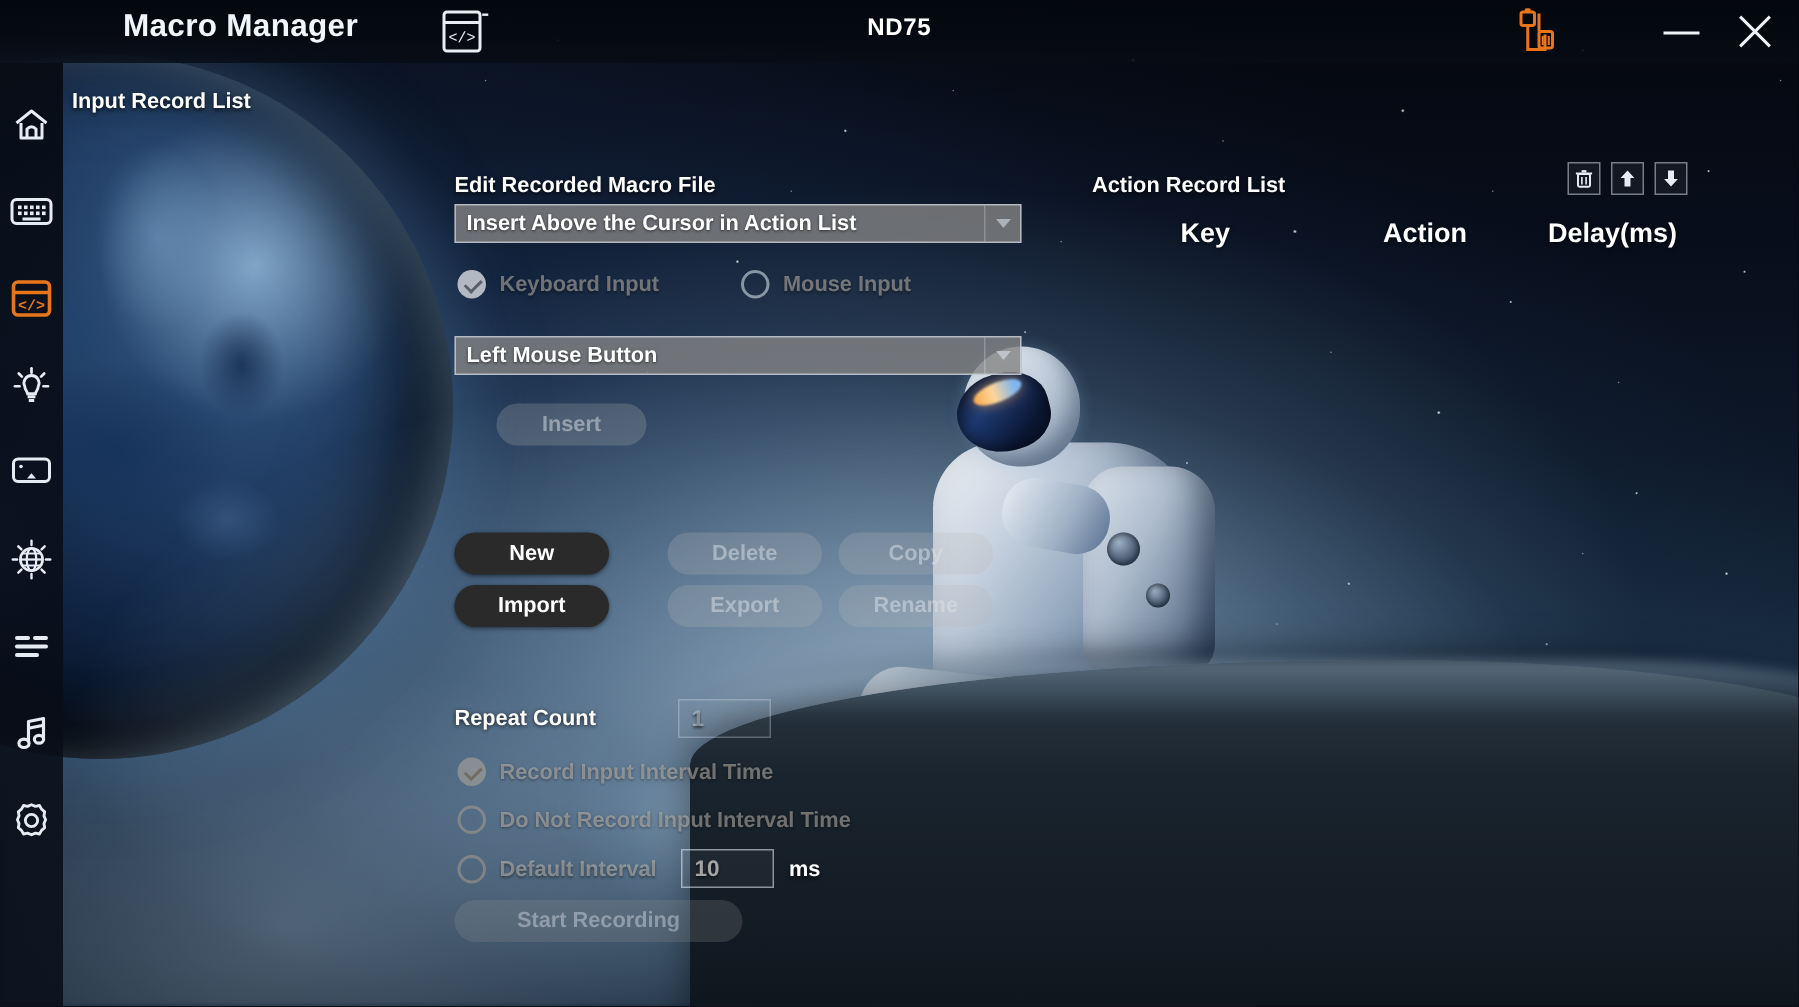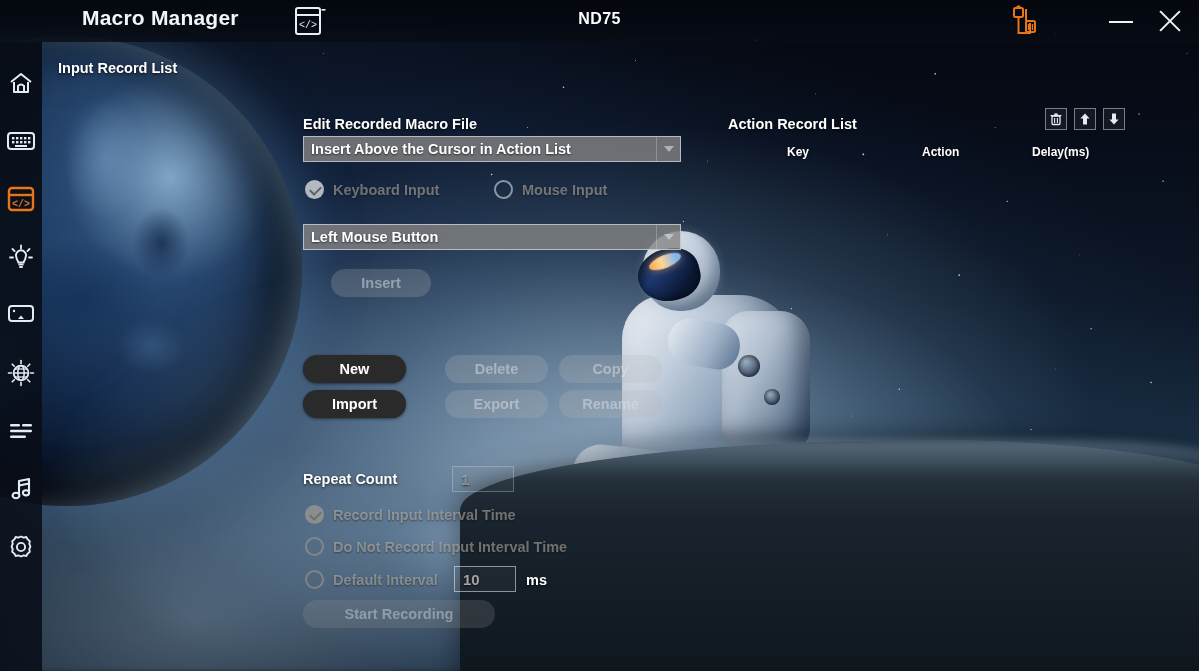--- a/index.html
+++ b/index.html
@@ -315,21 +315,21 @@
   }
 
   
   .panel-icon-btn {
     position:absolute; width:22px; height:22px;
     border:1px solid rgba(200,210,222,.55);
     background: rgba(255,255,255,.05);
     display:flex; align-items:center; justify-content:center; cursor:pointer;
   }
   .colhead {
-    position:absolute; color:#ffffff; font-size:12px; font-weight:bold;
+    position:absolute; color:#ffffff; font-size:18px; font-weight:bold;
     text-shadow:0 1px 3px rgba(0,0,0,.7);
   }
 </style>
 </head>
 <body>
 
 <div id="scene">
   <div class="sky"></div>
   <div class="stars s1"></div>
   <div class="stars s2"></div>
@@ -490,21 +490,21 @@
     <svg width="28" height="28" viewBox="0 0 28 28">
       <path d="M14 3.5 l2.6 1.1 l2.7 -0.6 l1.4 2.4 l2.1 1.8 l-0.5 2.7 l1.1 2.6 l-1.1 2.6 l0.5 2.7 l-2.1 1.8 l-1.4 2.4 l-2.7 -0.6 l-2.6 1.1 l-2.6 -1.1 l-2.7 0.6 l-1.4 -2.4 l-2.1 -1.8 l0.5 -2.7 l-1.1 -2.6 l1.1 -2.6 l-0.5 -2.7 l2.1 -1.8 l1.4 -2.4 l2.7 0.6 z" fill="none" stroke="#e6ecf3" stroke-width="1.9" stroke-linejoin="round"></path>
       <circle cx="14" cy="14" r="4.1" fill="none" stroke="#e6ecf3" stroke-width="1.9"></circle>
     </svg>
   </div>
 
 </div>
 
 <div id="content">
 
-  <div class="lbl" style="left:16px; top:18px;">Input Record List</div>
+  <div class="lbl" style="left:6px; top:18px;">Input Record List</div>
 
   <div class="lbl" style="left:261px; top:74px;">Edit Recorded Macro File</div>
 
   <div class="combo" style="left:261px; top:94px; width:378px;">
     <div class="ctext">Insert Above the Cursor in Action List</div>
     <div class="carrow">
         <i></i>
       </div>
   </div>
 

